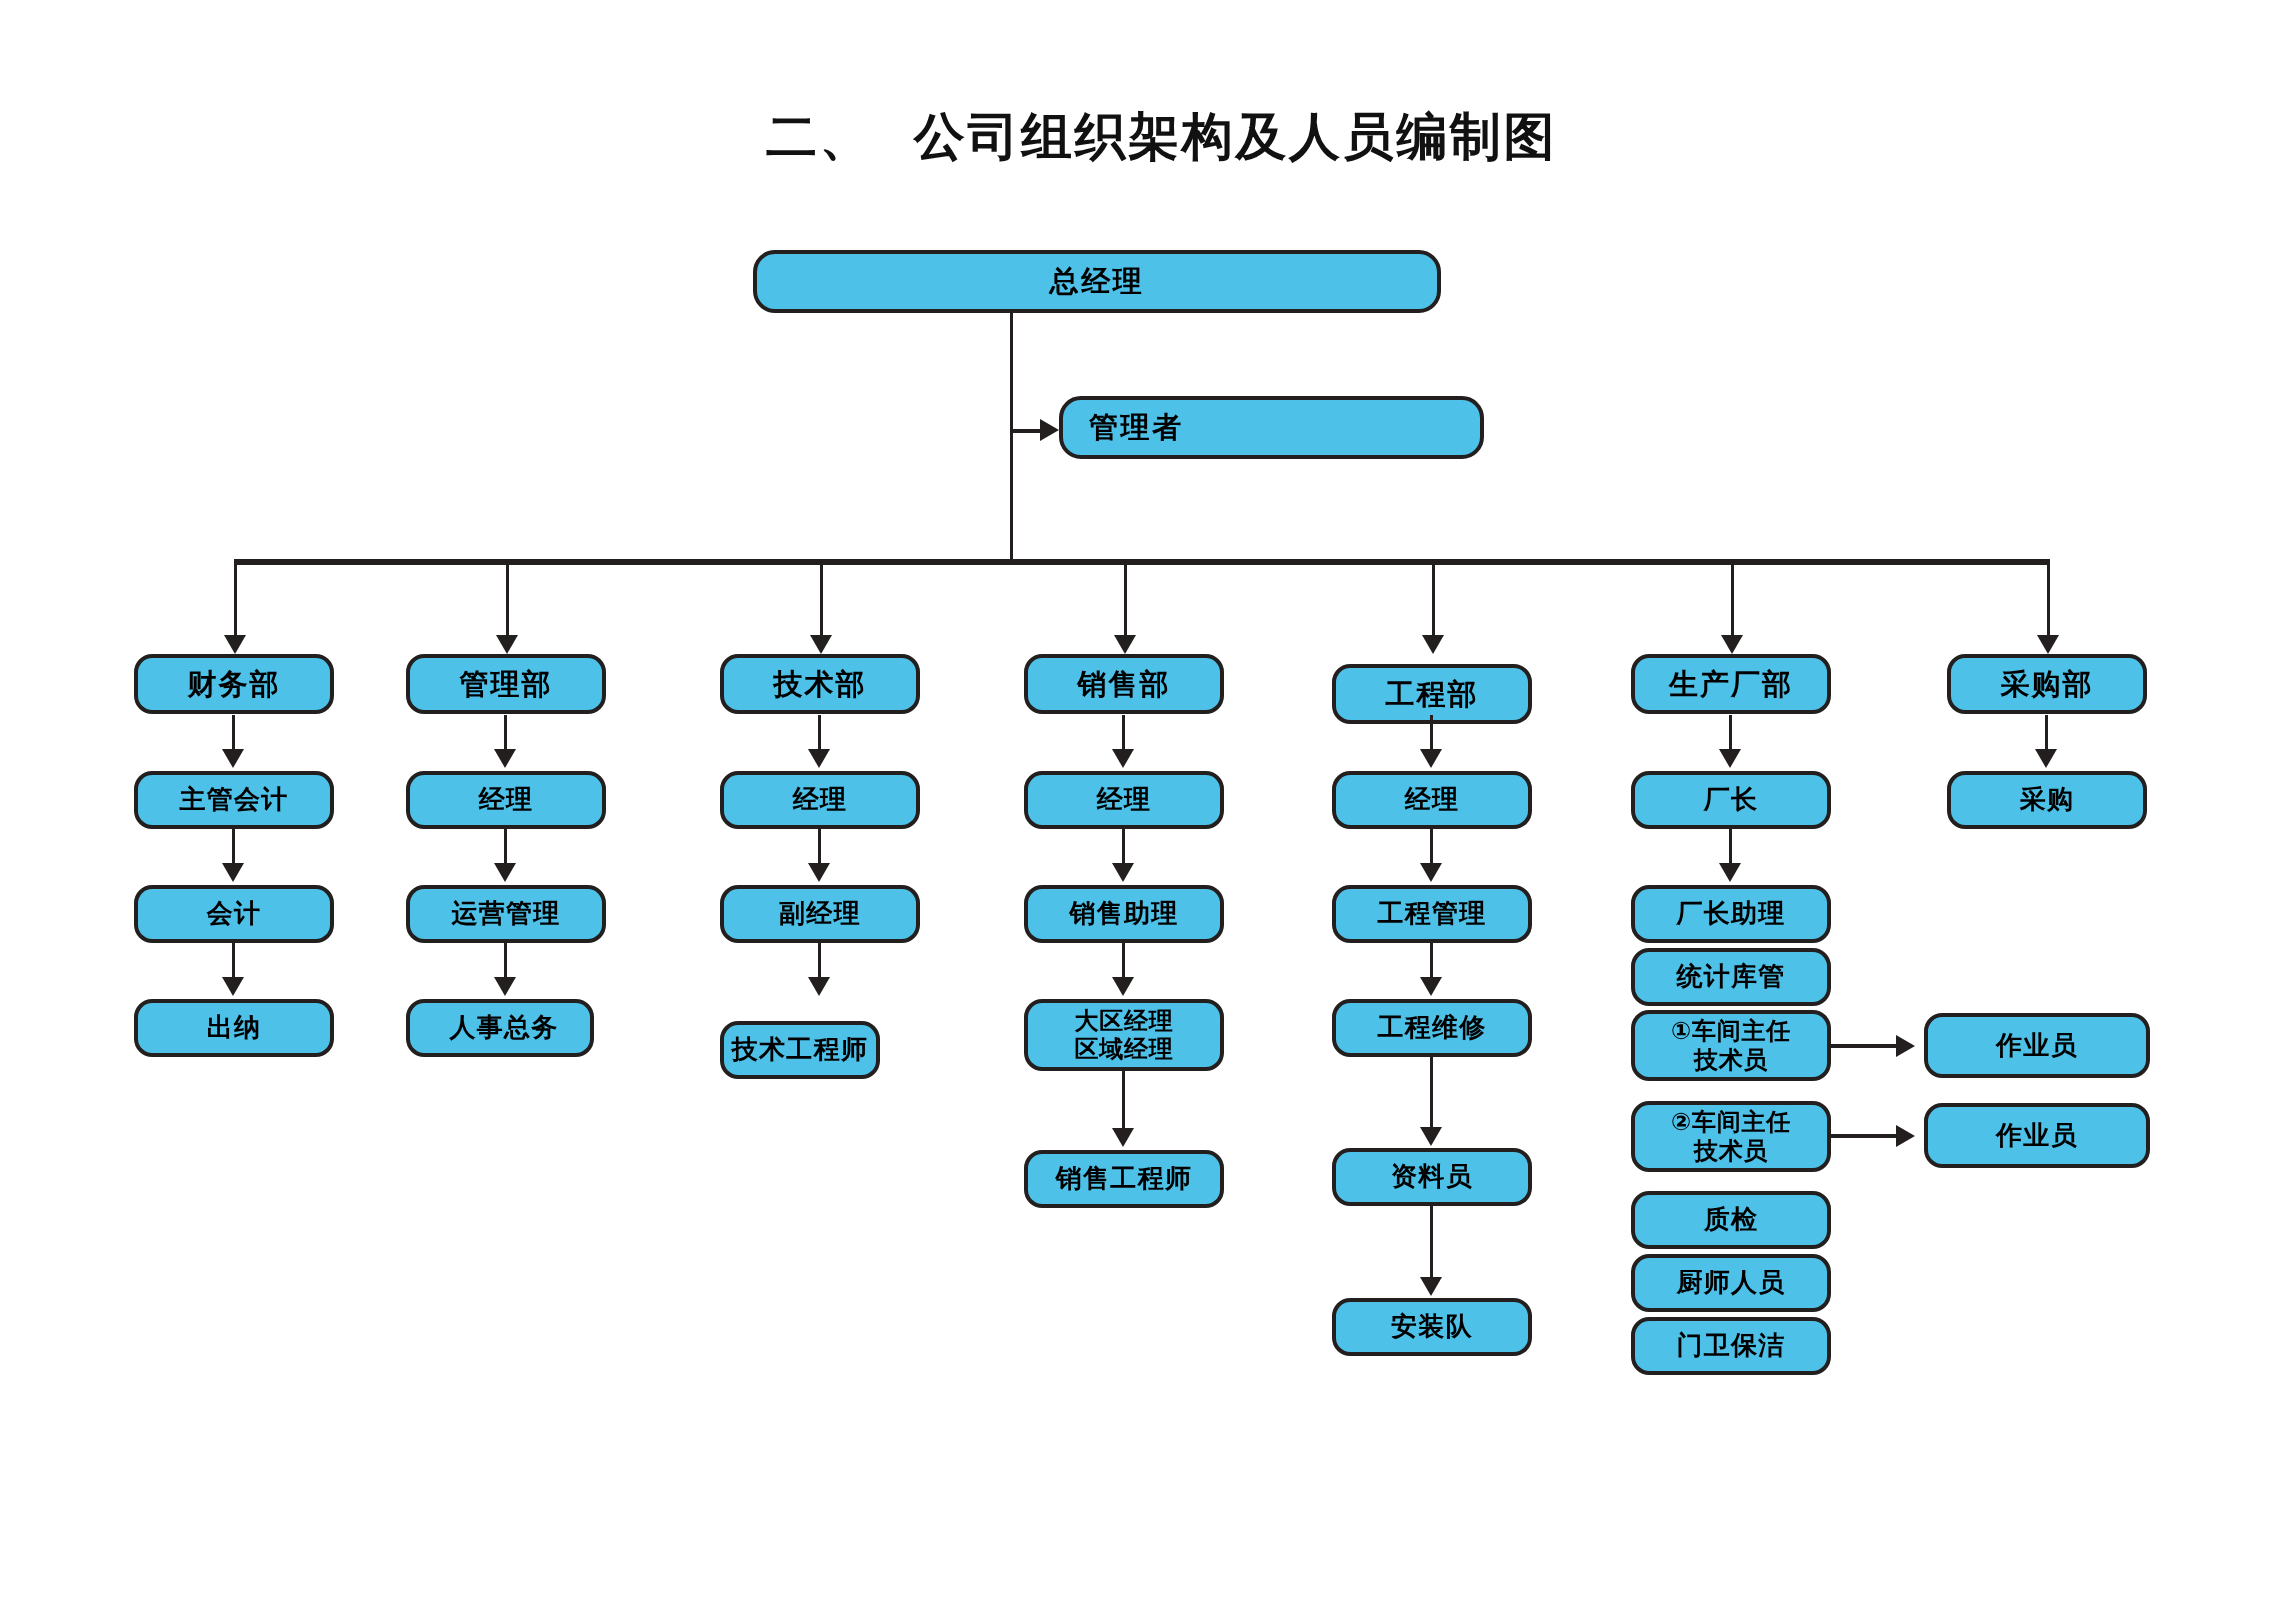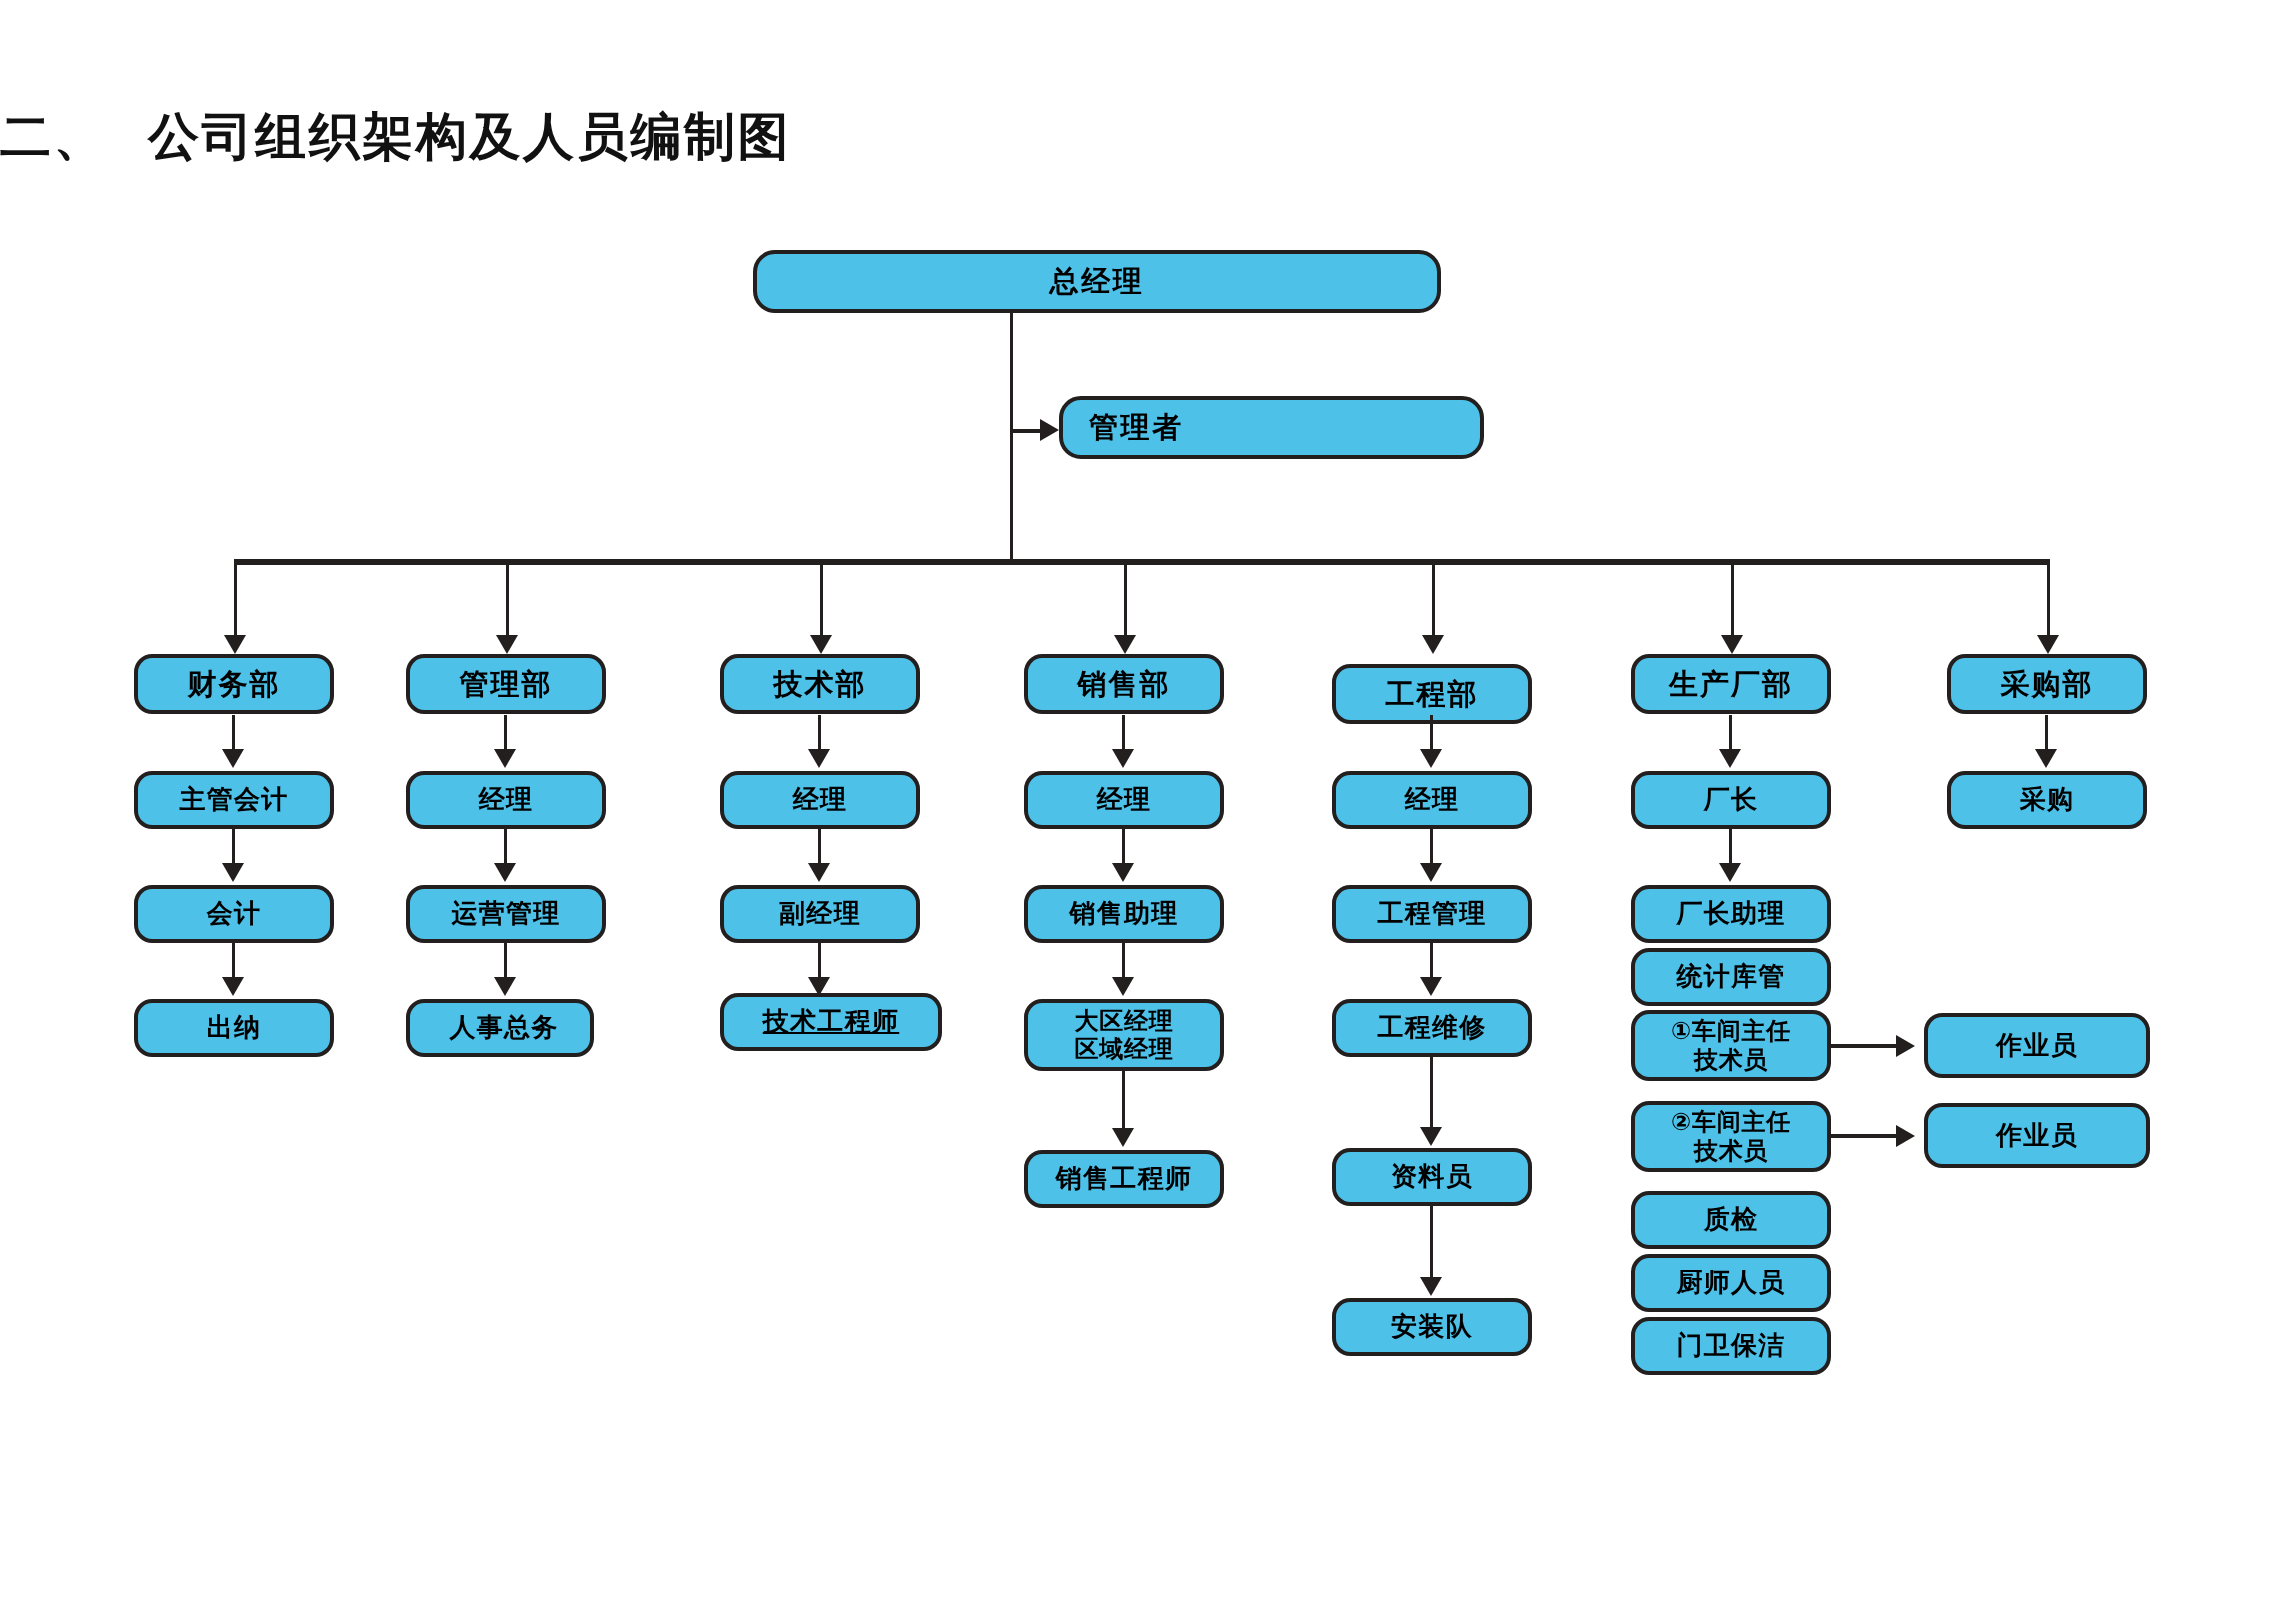--- a/index.html
+++ b/index.html
@@ -12,21 +12,21 @@
     position:relative;
     width:2295px;
     height:1623px;
     background:#ffffff;
     overflow:hidden;
   }
   #chart-title{
     position:absolute;
     left:0; top:103px;
     width:1557px;
-    text-align:left;
+    text-align:right;
     font-size:51px;
     font-weight:bold;
     letter-spacing:2.6px;
     color:#111111;
     white-space:pre;
   }
   
   .node{
     position:absolute;
     box-sizing:border-box;
@@ -152,21 +152,21 @@
   <div class="vline" style="left:818px;top:715px;height:36px;"></div>
   <div class="arrow-down" style="left:808px;top:749px;"></div>
   <div class="node n-role" style="left:720px;top:771px;width:200px;height:58px;">经理</div>
 
   <div class="vline" style="left:818px;top:828px;height:36px;"></div>
   <div class="arrow-down" style="left:808px;top:863px;"></div>
   <div class="node n-role" style="left:720px;top:885px;width:200px;height:58px;">副经理</div>
 
   <div class="vline" style="left:818px;top:942px;height:36px;"></div>
   <div class="arrow-down" style="left:808px;top:977px;"></div>
-  <div class="node n-role" style="left:720px;top:993px;width:222px;height:58px;text-decoration:underline;">技术工程师</div>
+  <div class="node n-role" style="left:720px;top:1021px;width:160px;height:58px;">技术工程师</div>
 
   <div class="vline" style="left:1122px;top:715px;height:36px;"></div>
   <div class="arrow-down" style="left:1112px;top:749px;"></div>
   <div class="node n-role" style="left:1024px;top:771px;width:200px;height:58px;">经理</div>
 
   <div class="vline" style="left:1122px;top:828px;height:36px;"></div>
   <div class="arrow-down" style="left:1112px;top:863px;"></div>
   <div class="node n-role" style="left:1024px;top:885px;width:200px;height:58px;">销售助理</div>
 
   <div class="vline" style="left:1122px;top:942px;height:36px;"></div>

